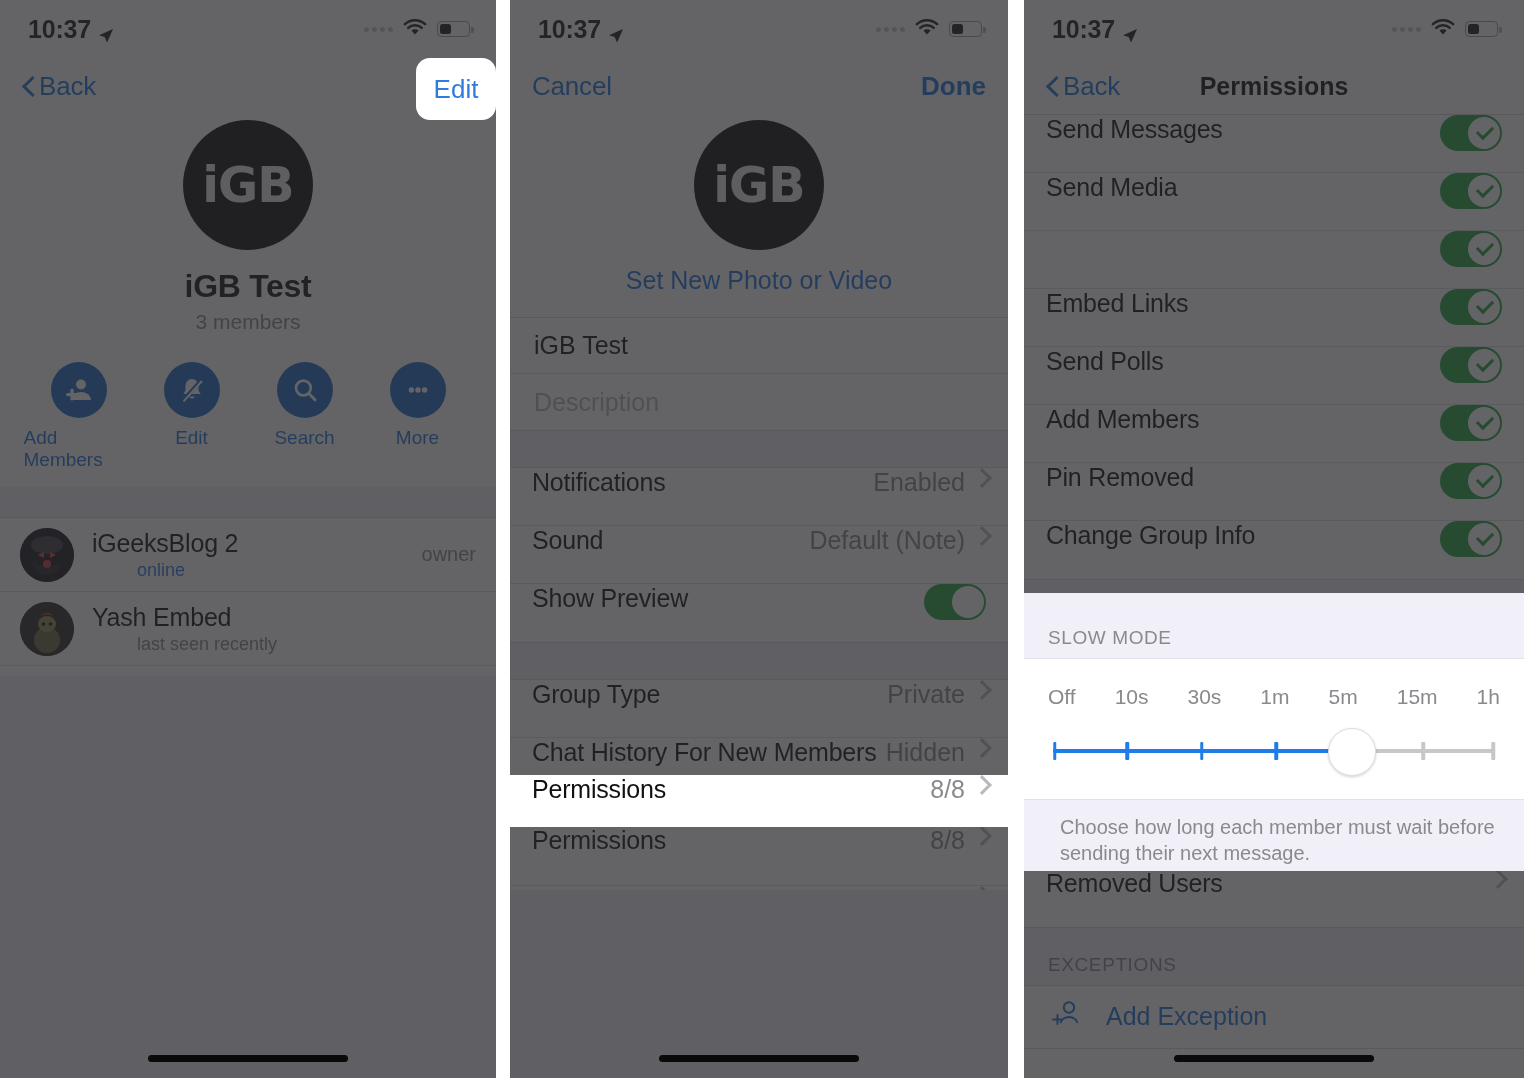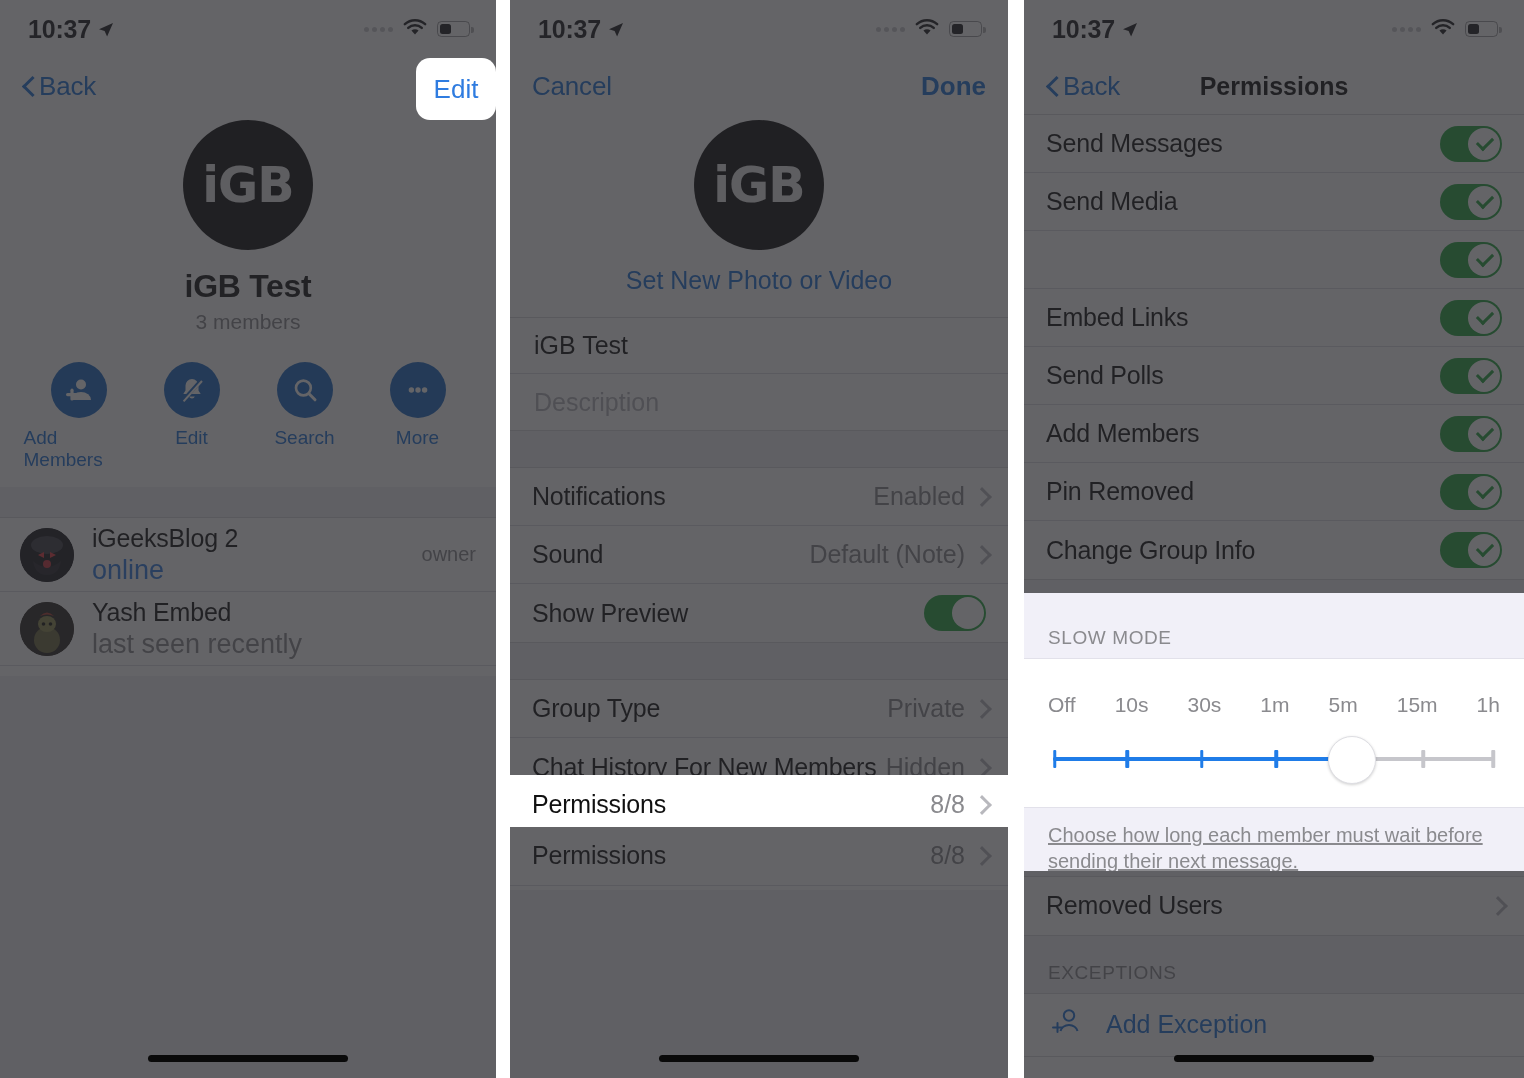--- a/index.html
+++ b/index.html
@@ -52,20 +52,21 @@
     position: relative;
     height: 58px;
     display: flex;
     align-items: center;
     justify-content: space-between;
     padding: 0 26px 0 28px;
     box-sizing: border-box;
   }
   .sb-left {
     display: flex;
+    align-items: center;
     gap: 7px;
     font-size: 25px;
     font-weight: bold;
     color: #1c1c1e;
     letter-spacing: -0.2px;
   }
   .loc-arrow {
     display: inline-block;
     width: 16px;
     height: 16px;
@@ -229,21 +230,20 @@
     background: #efeff4;
     height: 36px;
   }
   .list {
     background: #ffffff;
     border-top: 1px solid #d6d6db;
     border-bottom: 1px solid #d6d6db;
   }
   .row {
     display: flex;
-    align-items: center;
     min-height: 58px;
     padding: 0 22px;
     border-bottom: 1px solid #dcdce1;
     box-sizing: border-box;
     background: #ffffff;
   }
   .row:last-child { border-bottom: none; }
   .row-label {
     font-size: 25px;
     color: #111;
@@ -290,21 +290,21 @@
     font-size: 23px;
     color: #eaf7f4;
     overflow: hidden;
   }
   .m-text { display: flex; flex-direction: column; gap: 2px; }
   .m-name {
     font-size: 25px;
     color: #111;
     letter-spacing: -0.2px;
   }
-  .m-status { font-size: 27px; color: #8a8a8e; }
+  .m-status { font-size: 18px; color: #8a8a8e; margin-left: 45px; }
   .m-status.online { color: #2f7ce0; }
   .m-badge {
     margin-left: auto;
     font-size: 20px;
     color: #8a8a8e;
   }
 
   
   .photo-link {
     text-align: center;
@@ -357,27 +357,26 @@
     font-size: 19px;
     color: #8a8a8e;
     letter-spacing: 0.6px;
     padding: 26px 24px 9px 24px;
     background: #efeff4;
   }
   .section-foot {
     font-size: 20px;
     color: #8a8a8e;
     line-height: 1.32;
-    padding: 14px 24px 22px 24px;
+    padding: 14px 24px 22px 36px;
     background: #efeff4;
-    text-decoration: underline;
-  }
-
-  
-  .slow-card { background: #ffffff; border-top:1px solid #d6d6db; border-bottom:1px solid #22c55e; padding: 24px 24px 18px 24px; }
+  }
+
+  
+  .slow-card { background: #ffffff; border-top:1px solid #d6d6db; border-bottom:1px solid #22c55e; padding: 16px 24px 18px 24px; }
   .tick-labels {
     display: flex;
     justify-content: space-between;
     font-size: 21px;
     color: #8a8a8e;
     padding: 10px 0 0 0;
   }
   .slider-wrap {
     position: relative;
     height: 60px;

